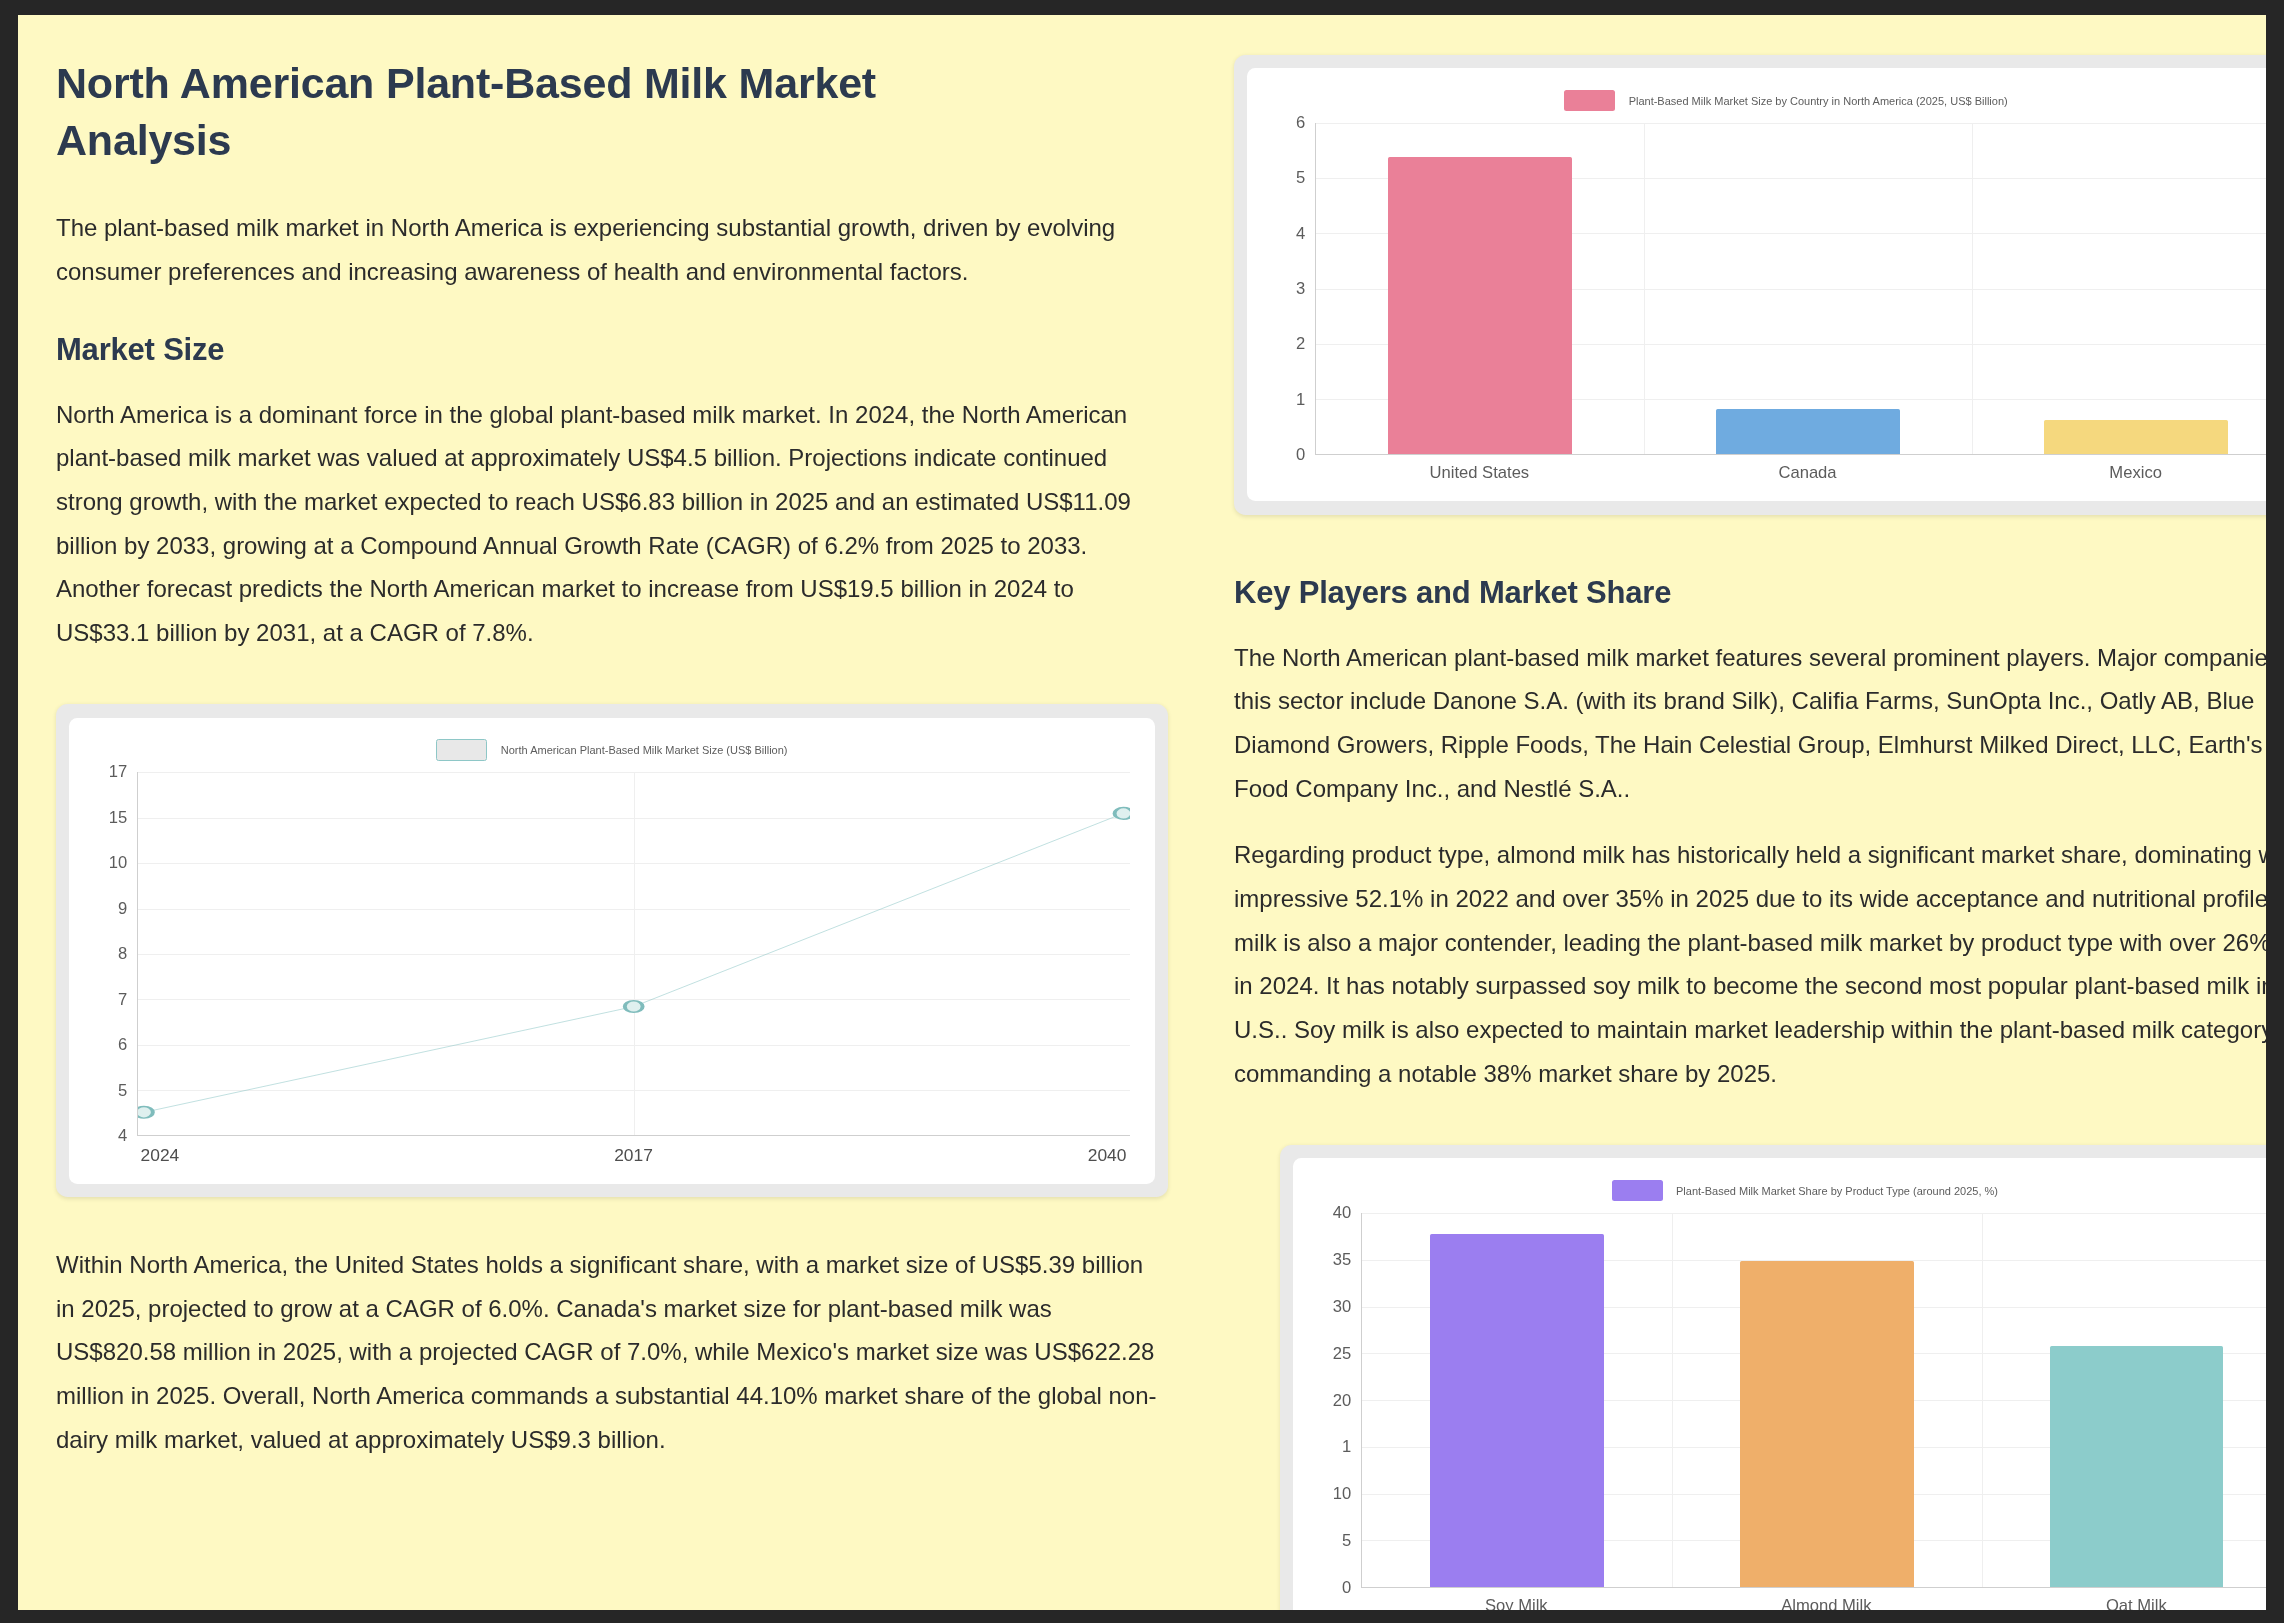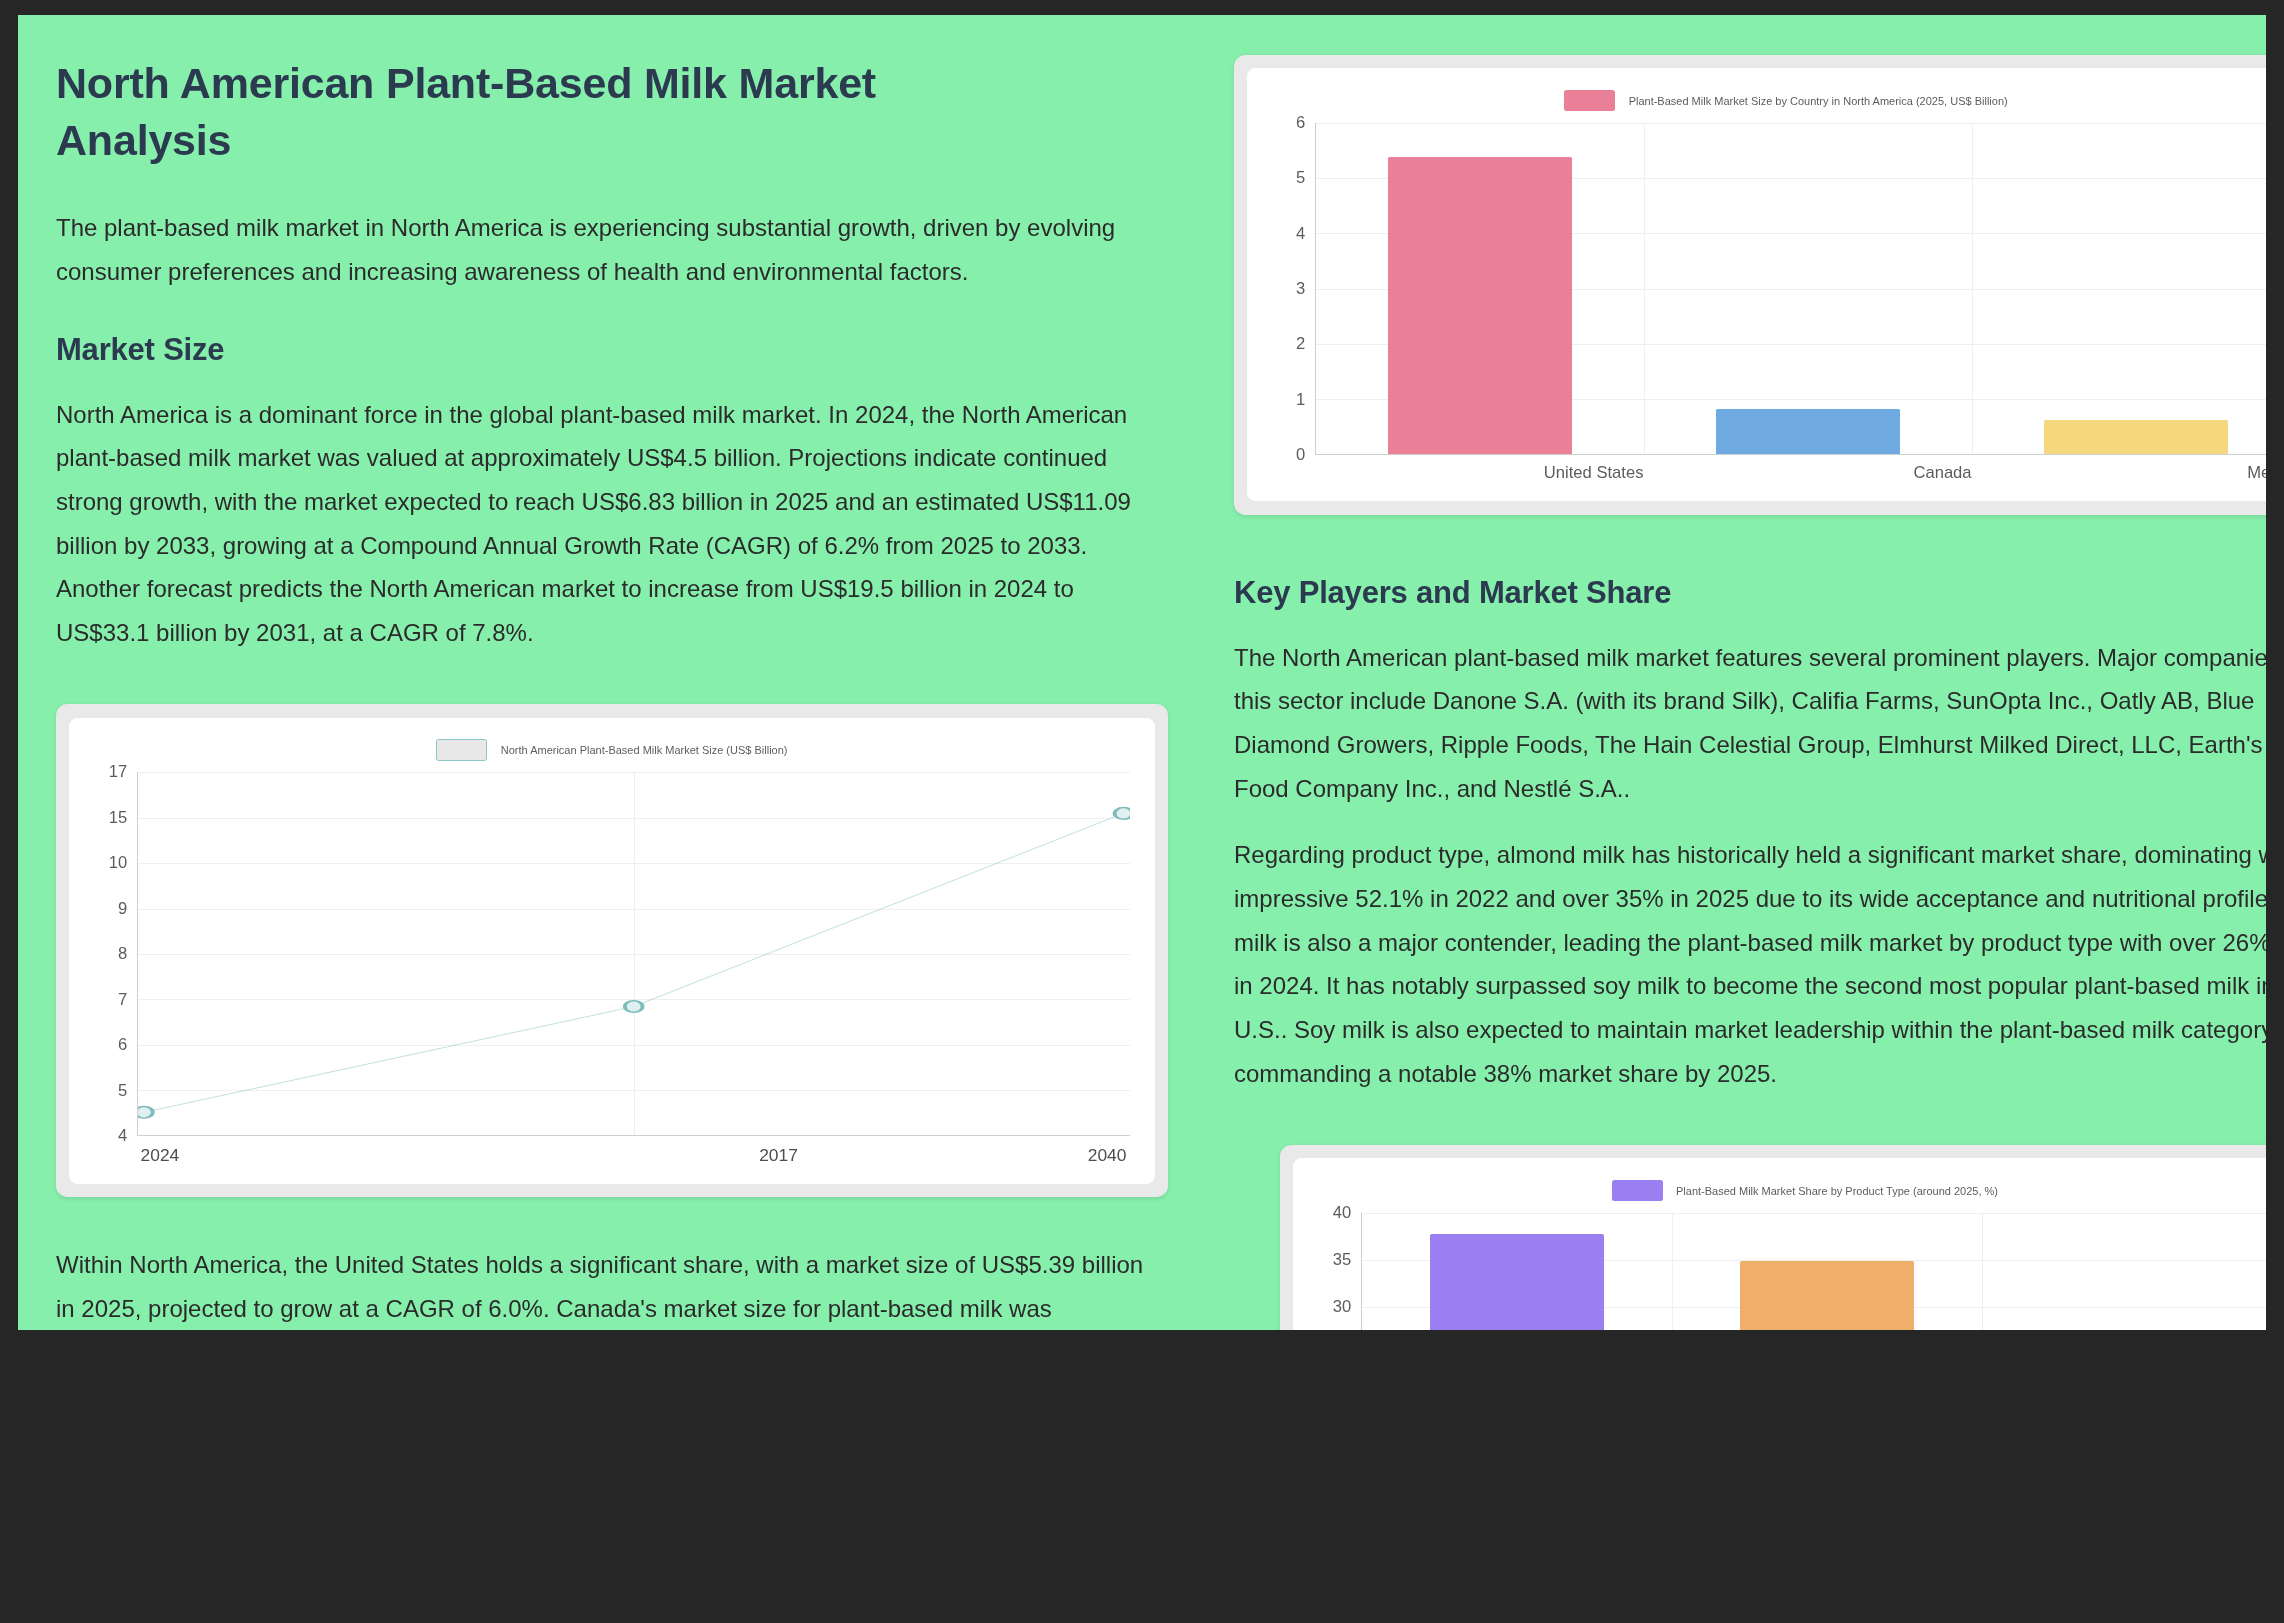--- a/index.html
+++ b/index.html
@@ -9,22 +9,22 @@
     height: 1623px;
     background: #262626;
     font-family: "Liberation Sans", sans-serif;
   }
 
   .page {
     position: absolute;
     left: 18px;
     top: 15px;
     width: 2248px;
-    height: 1315px;
-    background: #86efac;
+    height: 1595px;
+    background: #fef9c3;
     overflow: hidden;
   }
 
   .columns {
     display: flex;
     width: 100%;
     height: 100%;
     padding: 40px 38px 16.6px 38px;
     gap: 66px;
   }
@@ -128,21 +128,21 @@
     width: 0.8px;
     background: #efefef;
   }
   .x-axis {
     display: flex;
     margin-left: 43px;
     margin-top: 8.3px;
   }
   .x-tick {
     flex: 1;
-    text-align: right;
+    text-align: center;
     font-size: 16.6px;
     color: #5c5c5c;
   }
 
   
   .bars {
     position: absolute;
     left: 0; right: 0; bottom: 0; top: 0;
     display: flex;
   }

